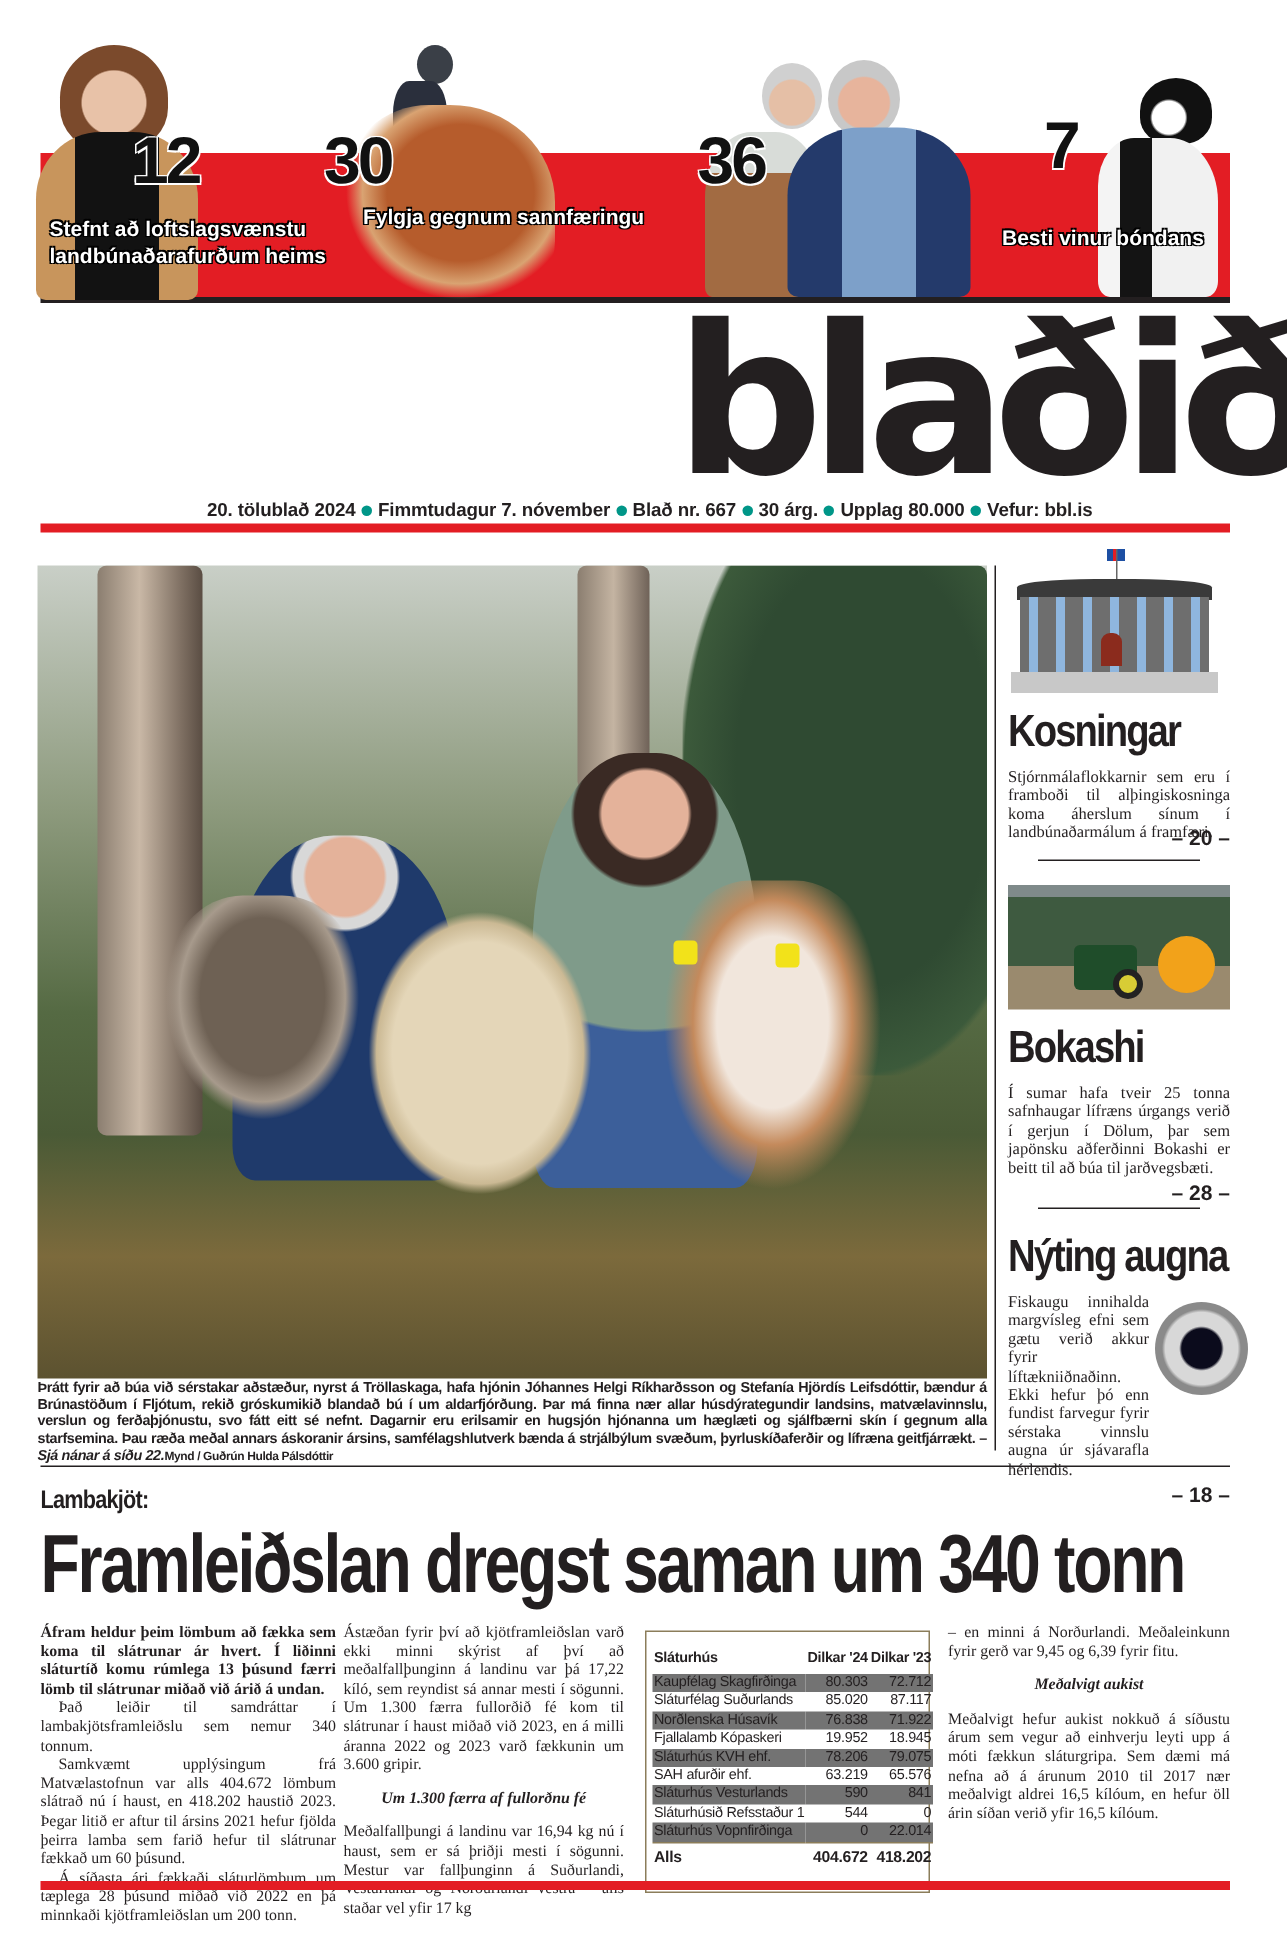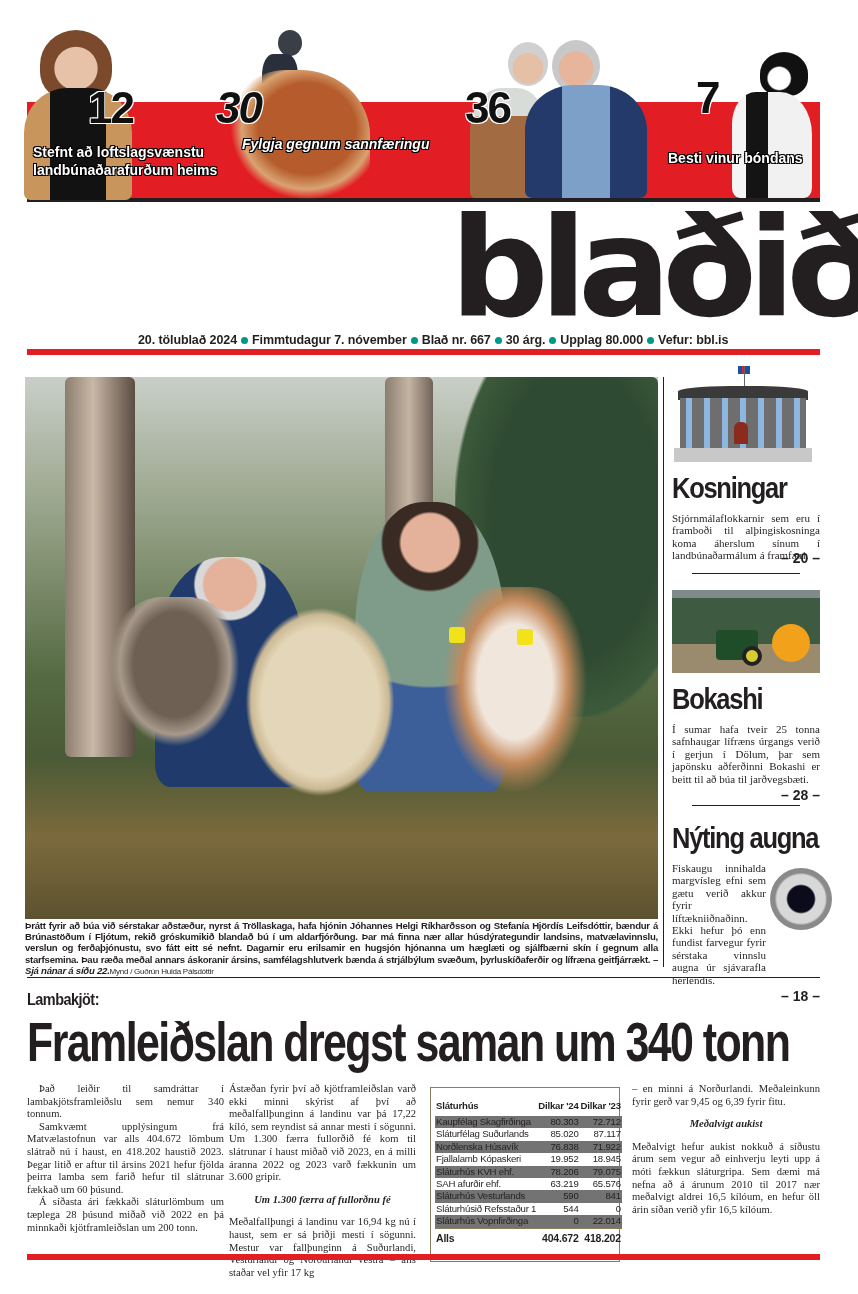--- a/index.html
+++ b/index.html
@@ -27,21 +27,21 @@
   .red-rule-top { position: absolute; left: 27px; top: 349px; width: 793px; height: 6px; background: #e31d24; }
 
   
   .main-photo { position: absolute; left: 25px; top: 377px; width: 633px; height: 542px; overflow: hidden;
     background: linear-gradient(180deg, #c9cfc7 0%, #8d9a7d 30%, #556a43 55%, #4a5a36 70%, #7c6a3c 85%, #5c5230 100%); }
   .photo-tree { position: absolute; border-radius: 6px; }
   .photo-person { position: absolute; border-radius: 45% 45% 10% 10%; }
   .photo-animal { position: absolute; border-radius: 40%; }
   .photo-caption { position: absolute; left: 25px; top: 920px; width: 633px; font-family: "Liberation Sans", sans-serif; font-weight: bold; font-size: 9.6px; line-height: 11.2px; color: #231f20; letter-spacing: -0.25px; text-align: justify; }
   .photo-caption .see { font-style: italic; }
-  .photo-caption .credit { font-weight: normal; font-size: 8px; }
+  .photo-caption .credit { font-weight: bold; font-size: 8px; }
   .vrule-right { position: absolute; left: 663px; top: 377px; width: 1px; height: 590px; background: #231f20; }
 
   
   .side-block { position: absolute; left: 672px; width: 148px; }
   .side-head { font-family: "Liberation Sans", sans-serif; font-weight: bold; font-size: 30px; line-height: 32px; color: #231f20; letter-spacing: -1.5px; transform: scaleX(0.85); transform-origin: left; white-space: nowrap; }
   .side-text { font-family: "Liberation Serif", serif; font-size: 11px; line-height: 12.4px; color: #231f20; text-align: justify; }
   .side-page { font-family: "Liberation Sans", sans-serif; font-weight: bold; font-size: 14px; text-align: right; color: #231f20; }
   .side-rule { position: absolute; left: 692px; width: 108px; height: 1px; background: #231f20; }
 
   
@@ -75,21 +75,21 @@
 <div class="teaser" style="left:0;top:0;width:230px;height:205px;">
   <div class="teaser-photo" style="left:40px;top:30px;width:72px;height:70px;background:radial-gradient(circle at 50% 55%,#e8c2a8 0 40%,#7b4a2c 42% 100%);border-radius:50% 50% 40% 40%;"></div>
   <div class="teaser-photo" style="left:24px;top:88px;width:108px;height:112px;background:linear-gradient(90deg,#c8955c 0 24%,#121212 24% 76%,#c8955c 76% 100%);border-radius:40% 40% 6% 6%;"></div>
   <div class="teaser-num" style="left:88px;top:86px;">12</div>
   <div class="teaser-title" style="left:33px;top:143px;">
     <div>Stefnt að loftslagsvænstu</div>
     <div>landbúnaðarafurðum heims</div>
   </div>
 </div>
 
-<div class="teaser" style="left:200px;top:0;width:220px;height:215px;font-style:italic;">
+<div class="teaser" style="left:200px;top:0;width:220px;height:215px;">
   <div class="teaser-photo" style="left:78px;top:30px;width:24px;height:26px;background:#3a3f47;border-radius:50%;"></div>
   <div class="teaser-photo" style="left:62px;top:54px;width:36px;height:72px;background:#2a2f3c;border-radius:30% 30% 10% 10%;"></div>
   <div class="teaser-photo" style="left:30px;top:70px;width:140px;height:130px;background:radial-gradient(ellipse at 55% 45%,#b65c2c 0 45%,#d9a372 60%,rgba(0,0,0,0) 70%);border-radius:40% 50% 30% 30%;"></div>
   <div class="teaser-num" style="left:16px;top:86px;">30</div>
   <div class="teaser-title" style="left:42px;top:135px;">
     <div>Fylgja gegnum sannfæringu</div>
   </div>
 </div>
 
 <div class="teaser" style="left:430px;top:0;width:220px;height:205px;">
@@ -169,20 +169,21 @@
   <div style="position:absolute;left:98px;top:46px;width:62px;height:62px;border-radius:50%;background:radial-gradient(circle,#0b0b1c 0 30%,#d8d8d8 34% 55%,#8a8a8a 60% 80%,#555 90% 100%);"></div>
   <div class="side-text" style="margin-top:8px;width:94px;">Fiskaugu innihalda margvísleg efni sem gætu verið akkur fyrir líftækniiðnaðinn. Ekki hefur þó enn fundist farvegur fyrir sérstaka vinnslu augna úr sjávarafla hérlendis.</div>
   <div class="side-page" style="margin-top:2px;">– 18 –</div>
 </div>
 
 <div class="article-rule"></div>
 <div class="kicker">Lambakjöt:</div>
 <h1 class="headline">Framleiðslan dregst saman um 340 tonn</h1>
 
 <div class="col" style="left:27px;width:197px;">
+  <p class="lead">Áfram heldur þeim lömbum að fækka sem koma til slátrunar ár hvert. Í liðinni sláturtíð komu rúmlega 13 þúsund færri lömb til slátrunar miðað við árið á undan.</p>
   <p>Það leiðir til samdráttar í lambakjötsframleiðslu sem nemur 340 tonnum.</p>
   <p>Samkvæmt upplýsingum frá Matvælastofnun var alls 404.672 lömbum slátrað nú í haust, en 418.202 haustið 2023. Þegar litið er aftur til ársins 2021 hefur fjölda þeirra lamba sem farið hefur til slátrunar fækkað um 60 þúsund.</p>
   <p>Á síðasta ári fækkaði sláturlömbum um tæplega 28 þúsund miðað við 2022 en þá minnkaði kjötframleiðslan um 200 tonn.</p>
 </div>
 
 <div class="col" style="left:229px;width:187px;">
   <p class="noindent">Ástæðan fyrir því að kjötframleiðslan varð ekki minni skýrist af því að meðalfallþunginn á landinu var þá 17,22 kíló, sem reyndist sá annar mesti í sögunni. Um 1.300 færra fullorðið fé kom til slátrunar í haust miðað við 2023, en á milli áranna 2022 og 2023 varð fækkunin um 3.600 gripir.</p>
   <p class="sub">Um 1.300 færra af fullorðnu fé</p>
   <p class="noindent">Meðalfallþungi á landinu var 16,94 kg nú í haust, sem er sá þriðji mesti í sögunni. Mestur var fallþunginn á Suðurlandi, Vesturlandi og Norðurlandi vestra – alls staðar vel yfir 17 kg</p>
 </div>

